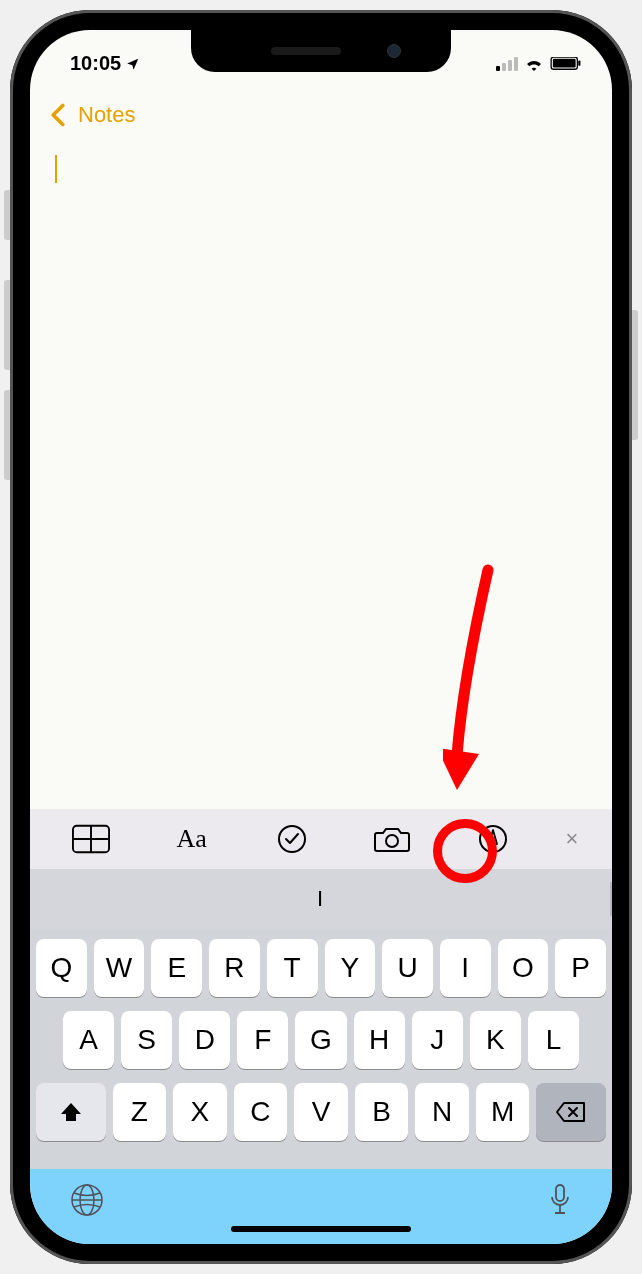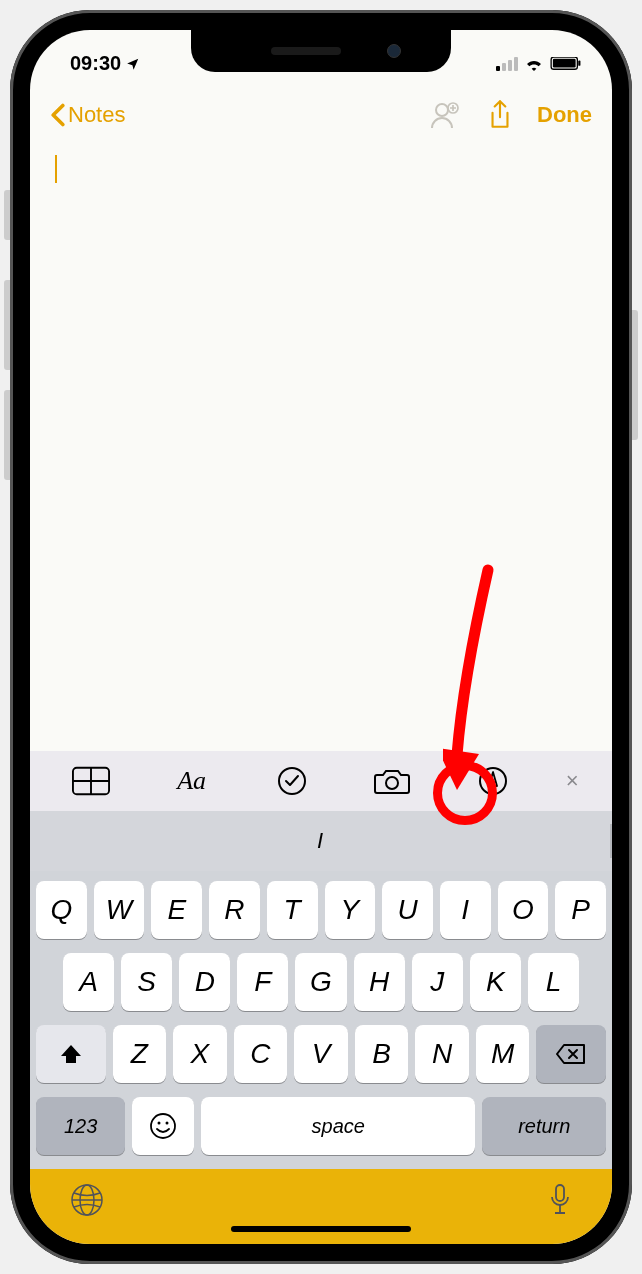--- a/index.html
+++ b/index.html
@@ -68,37 +68,36 @@
     .sig-bars { display:flex; align-items:flex-end; gap:2px;}
     .sig-bars span { width:4px; background:#000; border-radius:1px;}
     .sig-bars .dim { background:#bbb;}
     .nav-bar {
       height: 60px;
       display:flex;
       align-items:center;
       justify-content:space-between;
       padding: 0 20px;
     }
-    .nb-left { display:flex; align-items:center; color:#e5a100; font-size:22px; gap:2px;}
+    .nb-left { display:flex; align-items:center; color:#e5a100; font-size:22px; gap:12px;}
     .nb-right { display:flex; align-items:center; gap:18px;}
     .nb-icon { width:38px; height:38px; display:flex; align-items:center; justify-content:center;}
     .done { color:#e5a100; font-size:22px; font-weight:600;}
     .ghost-date { position:absolute; top:118px; left:0; right:0; text-align:center; color:rgba(0,0,0,0.07); font-size:18px; font-weight:500; pointer-events:none;}
     .note-body {
       flex:1;
       padding: 10px 25px;
       position:relative;
       background: #fafaf7;
     }
     .cursor {
       width:2px; height:28px; background:#e5a100;
     }
     .kb-container {
-      background:#eab308;
-      font-style:italic;
+      background:#7dd3fc;
     }
     .format-toolbar {
       height:60px;
       background:#eceaef;
       display:flex;
       align-items:center;
       padding:0 15px;
       gap:8px;
     }
     .ft-slot { flex:1; display:flex; align-items:center; justify-content:center;}
@@ -179,21 +178,21 @@
   <div class="side-button-left2"></div>
   <div class="side-button-left3"></div>
   <div class="side-button-right"></div>
   <div class="screen">
     <div class="notch">
         <div class="notch-dot"></div>
       </div>
 
     <div class="status-bar">
       <div class="status-left">
-        <span>09:30</span>
+        <span>10:05</span>
         <svg width="14" height="14" viewBox="0 0 24 24">
             <path fill="#000" d="M2 11l19-8-8 19-2-8z"></path>
           </svg>
       </div>
       <div class="status-right">
         <div class="sig-bars">
           <span style="height:5px"></span>
             <span class="dim" style="height:8px"></span>
             <span class="dim" style="height:11px"></span>
             <span class="dim" style="height:14px"></span>
@@ -208,36 +207,20 @@
           </svg>
       </div>
     </div>
 
     <div class="nav-bar">
       <div class="nb-left">
         <svg width="16" height="24" viewBox="0 0 12 20">
             <path fill="none" stroke="#e5a100" stroke-width="3" stroke-linecap="round" stroke-linejoin="round" d="M10 2 L2 10 L10 18"></path>
           </svg>
         <span>Notes</span>
-      </div>
-      <div class="nb-right">
-        <div class="nb-icon">
-          <svg width="32" height="30" viewBox="0 0 32 30">
-              <circle cx="14" cy="10" r="6" fill="none" stroke="#c7c4bc" stroke-width="2"></circle>
-              <path d="M4 28 a10 10 0 0 1 20 0" fill="none" stroke="#c7c4bc" stroke-width="2"></path>
-              <circle cx="25" cy="8" r="5" fill="none" stroke="#c7c4bc" stroke-width="1.7"></circle>
-              <path d="M25 5v6M22 8h6" stroke="#c7c4bc" stroke-width="1.7"></path>
-            </svg>
-        </div>
-        <div class="nb-icon">
-          <svg width="26" height="32" viewBox="0 0 24 30">
-              <path fill="none" stroke="#e5a100" stroke-width="2" stroke-linecap="round" stroke-linejoin="round" d="M12 2v15M7 7l5-5 5 5M5 13v13h14V13"></path>
-            </svg>
-        </div>
-        <span class="done">Done</span>
       </div>
     </div>
 
     <div class="ghost-date">December 6, 2019 at 10:30 AM</div>
 
     <div class="note-body">
       <div class="cursor"></div>
 
       <svg class="annotation-arrow" width="80" height="240" viewBox="0 0 80 240">
         <path d="M 45 10 Q 20 120 14 195" fill="none" stroke="#ff0000" stroke-width="11" stroke-linecap="round"></path>
@@ -328,33 +311,20 @@
           <div class="key">B</div>
           <div class="key">N</div>
           <div class="key">M</div>
           <div class="key key-shift" style="background:#b0b4bd">
             <svg width="30" height="22" viewBox="0 0 30 22">
                 <path fill="none" stroke="#000" stroke-width="2" stroke-linejoin="round" d="M8 2 L28 2 L28 20 L8 20 L1 11 Z"></path>
                 <path stroke="#000" stroke-width="2" stroke-linecap="round" d="M13 7 l8 8 M21 7 l-8 8"></path>
               </svg>
           </div>
         </div>
-        <div class="kb-row" style="margin-bottom:0">
-          <div class="key key-123">123</div>
-          <div class="key key-emoji">
-            <svg width="28" height="28" viewBox="0 0 28 28">
-                <circle cx="14" cy="14" r="12" fill="none" stroke="#000" stroke-width="1.8"></circle>
-                <circle cx="10" cy="11" r="1.5" fill="#000"></circle>
-                <circle cx="18" cy="11" r="1.5" fill="#000"></circle>
-                <path d="M8 17 q6 6 12 0" fill="none" stroke="#000" stroke-width="1.8" stroke-linecap="round"></path>
-              </svg>
-          </div>
-          <div class="key key-space">space</div>
-          <div class="key key-return">return</div>
-        </div>
       </div>
 
       <div class="kb-bottom">
         <div>
           <svg width="34" height="34" viewBox="0 0 34 34">
               <circle cx="17" cy="17" r="15" fill="none" stroke="#50525a" stroke-width="1.5"></circle>
               <ellipse cx="17" cy="17" rx="7" ry="15" fill="none" stroke="#50525a" stroke-width="1.5"></ellipse>
               <line x1="2" y1="17" x2="32" y2="17" stroke="#50525a" stroke-width="1.5"></line>
               <path d="M4 10 q13 5 26 0 M4 24 q13 -5 26 0" fill="none" stroke="#50525a" stroke-width="1.5"></path>
             </svg>

